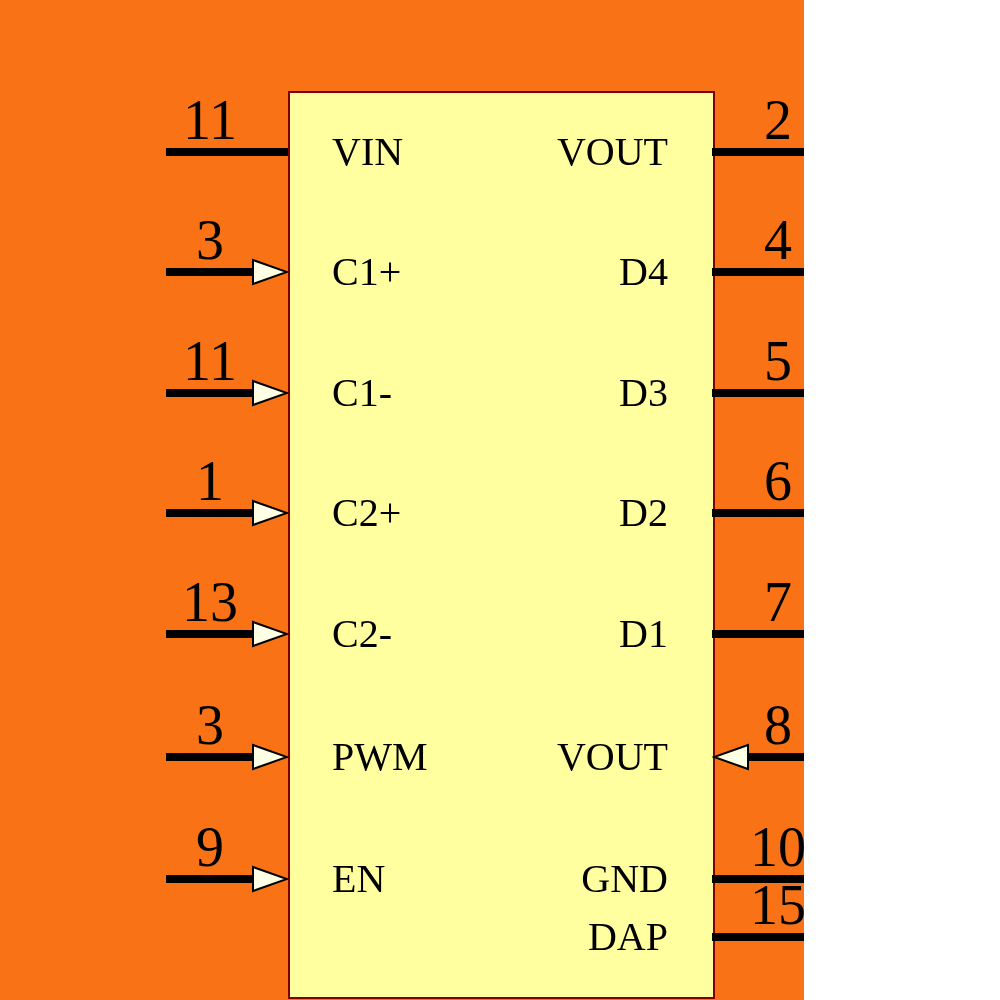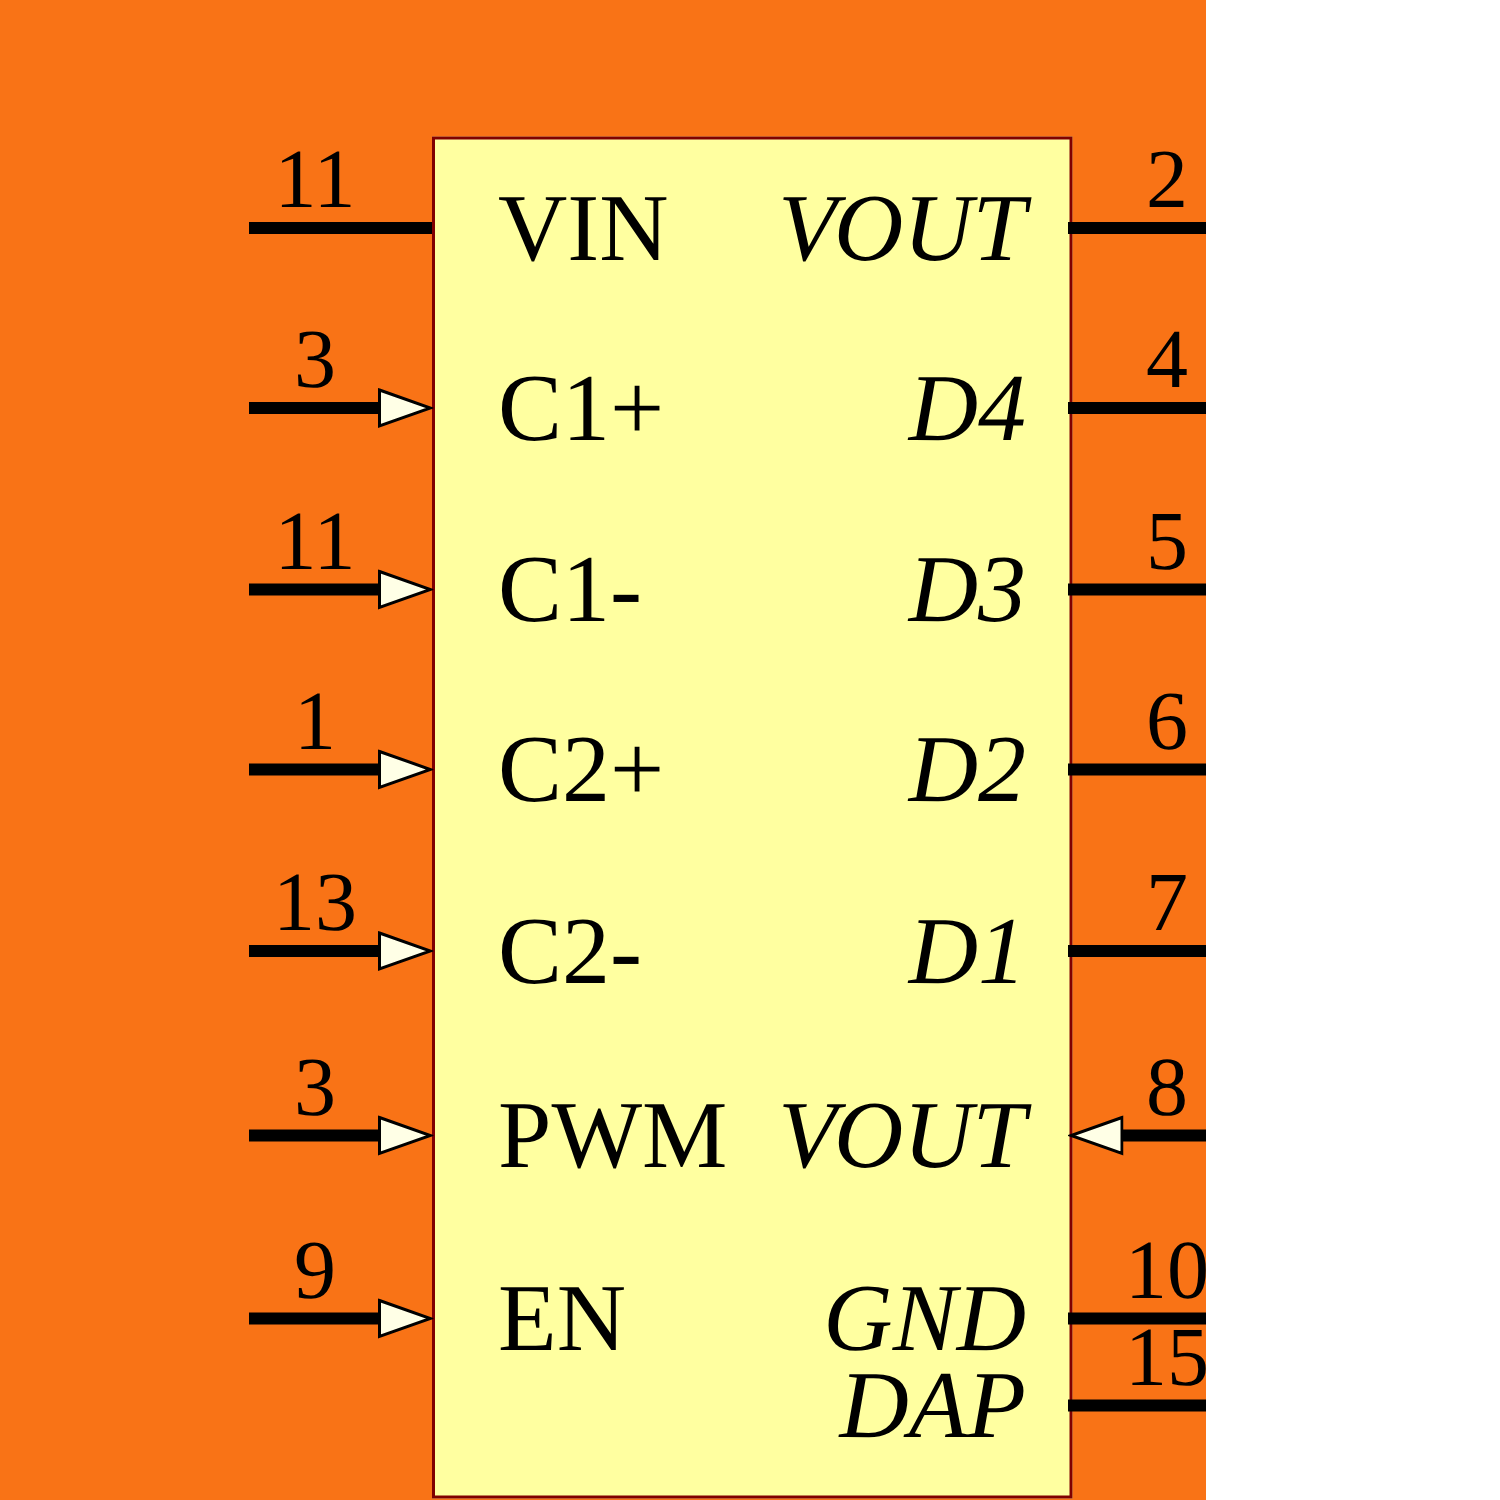--- a/index.html
+++ b/index.html
@@ -52,26 +52,26 @@
     line-height: 56px;
     text-align: center;
     white-space: nowrap;
   }
   .pin-left  .num { left: 150px; width: 120px; }
   .pin-right .num { left: 716px; width: 124px; }
 
   .label {
     position: absolute;
     top: -28px;
-    font-size: 64px;
+    font-size: 40px;
     line-height: 56px;
     white-space: nowrap;
   }
   .pin-left  .label { left: 332px; }
-  .pin-right .label { right: 316px; font-style: italic; }
+  .pin-right .label { right: 332px; }
 
   .arrow {
     position: absolute;
     top: -14px;
     width: 37px;
     height: 28px;
   }
   .pin-left  .arrow { left: 252px; }
   .pin-right .arrow { left: 712px; }
   .arrow polygon {

